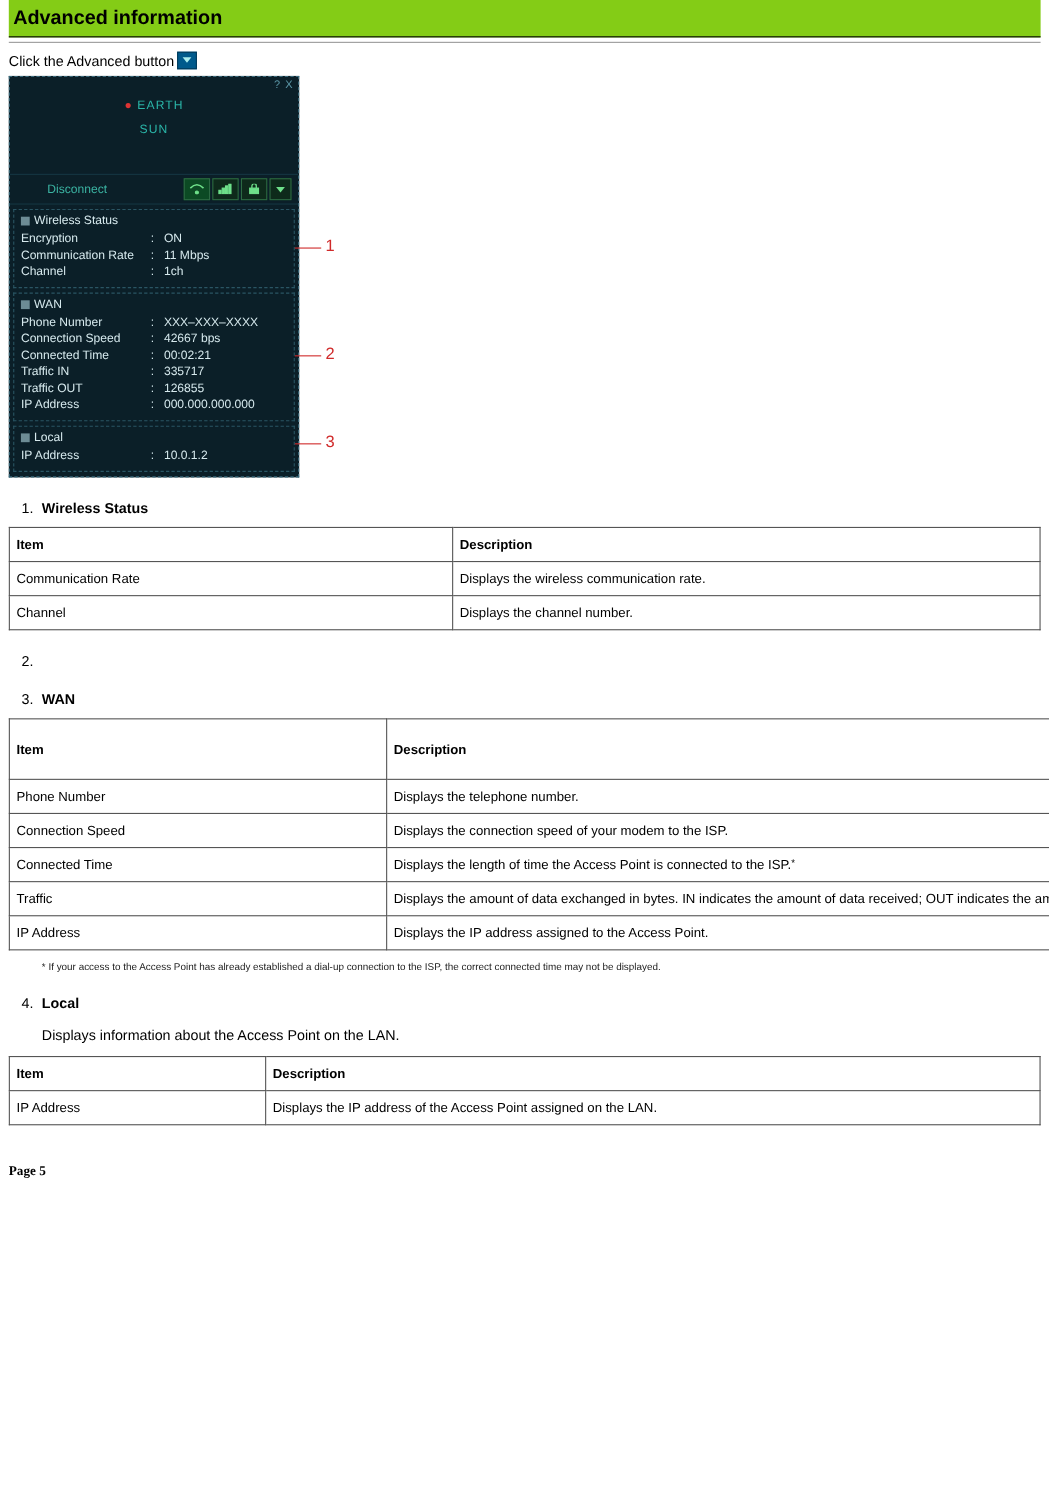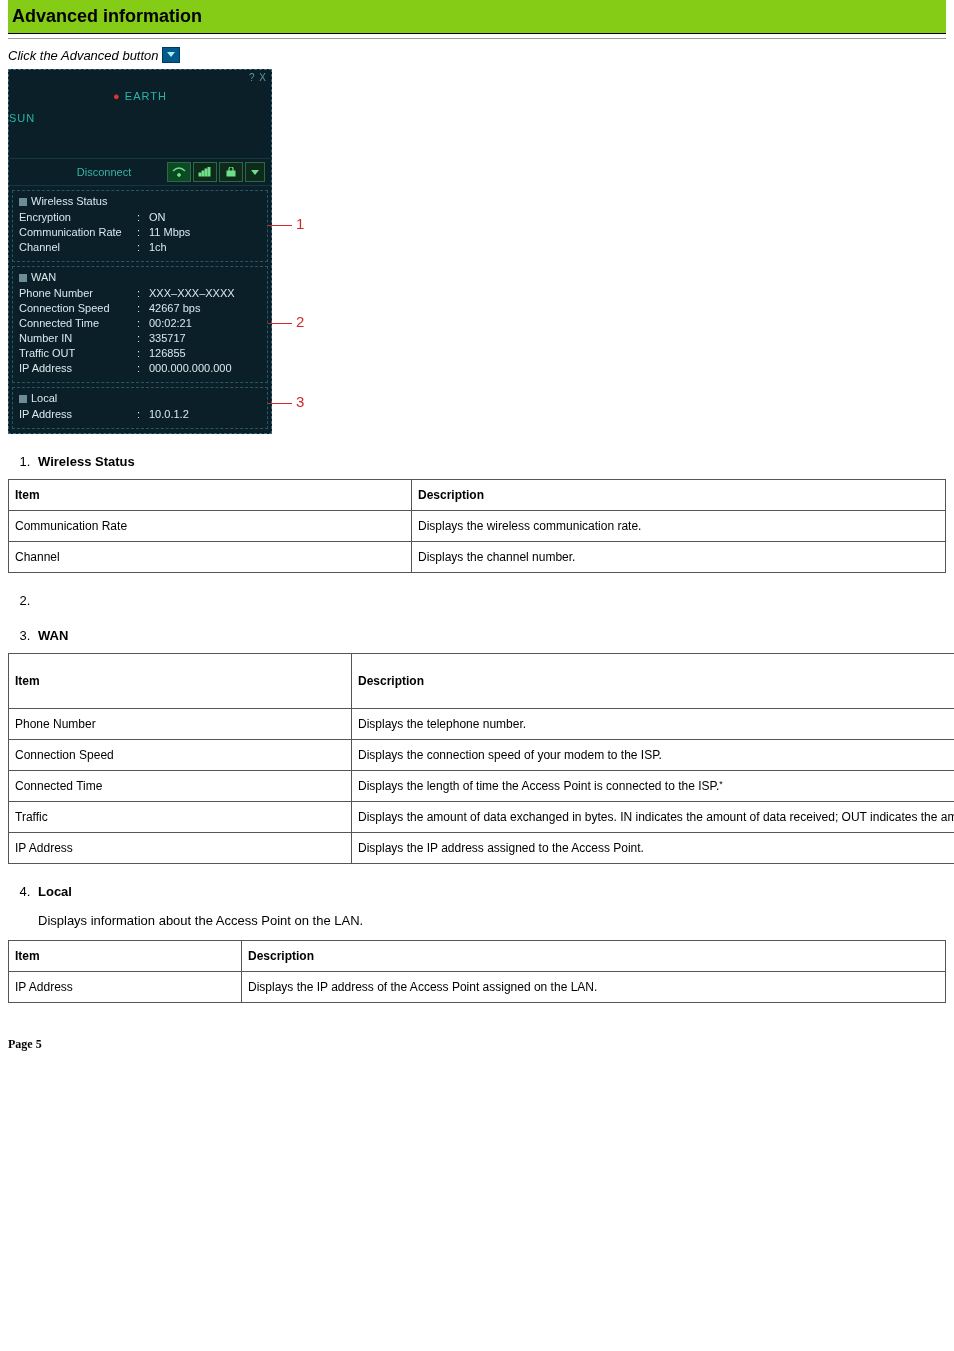--- a/index.html
+++ b/index.html
@@ -23,21 +23,20 @@
     border-top: 1px solid #999;
     margin: 0 0 8px 0;
   }
   .intro-line {
     font-size: 13px;
     margin-bottom: 6px;
     display: flex;
     align-items: center;
     gap: 3px;
     flex-wrap: wrap;
-    font-style: italic;
   }
   .adv-btn {
     display: inline-block;
     width: 16px;
     height: 14px;
     background: #005a8c;
     border: 1px solid #003a5a;
     position: relative;
     vertical-align: middle;
   }
@@ -72,28 +71,27 @@
     position: absolute; right: 4px; top: 2px;
     color: #5b97a7; font-size: 10px; letter-spacing: 1px;
   }
   .pal-name {
     position: absolute; left: 0; right: 0; top: 20px;
     text-align: center; color: #2ab5a8; font-size: 11px; letter-spacing: 1px;
   }
   .pal-name .dot { color: #d33; }
   .pal-sub {
     position: absolute; left: 0; right: 0; top: 42px;
-    text-align: left; color: #2ab5a8; font-size: 11px; letter-spacing: 1px;
+    text-align: center; color: #2ab5a8; font-size: 11px; letter-spacing: 1px;
   }
   .pal-bar {
     display: flex; align-items: center;
     height: 26px; padding: 0 6px;
     border-top: 1px solid #153642;
     border-bottom: 1px solid #153642;
-    text-align: center;
   }
   .pal-disconnect { flex: 1; color: #3bb3a2; font-size: 11px; padding-left: 28px; }
   .ico-box {
     width: 22px; height: 18px; border: 1px solid #2c6a43;
     display:flex; align-items:center; justify-content:center;
     margin-left: 2px; background:#0e2a1b;
   }
   .ico-box.sel { background:#0c4a24; }
   .ico-box svg { fill:#6ee08a; stroke:#6ee08a; }
   .pal-drop {
@@ -225,21 +223,21 @@
           <span class="pal-label">Connection Speed</span>
           <span class="pal-colon">:</span>
           <span class="pal-value">42667 bps</span>
         </div>
       <div class="pal-row">
           <span class="pal-label">Connected Time</span>
           <span class="pal-colon">:</span>
           <span class="pal-value">00:02:21</span>
         </div>
       <div class="pal-row">
-          <span class="pal-label">Number IN</span>
+          <span class="pal-label">Traffic IN</span>
           <span class="pal-colon">:</span>
           <span class="pal-value">335717</span>
         </div>
       <div class="pal-row">
           <span class="pal-label">Traffic OUT</span>
           <span class="pal-colon">:</span>
           <span class="pal-value">126855</span>
         </div>
       <div class="pal-row">
           <span class="pal-label">IP Address</span>
@@ -318,20 +316,21 @@
       <tr>
         <td>Traffic</td>
         <td>Displays the amount of data exchanged in bytes. IN indicates the amount of data received; OUT indicates the am</td>
       </tr>
       <tr>
         <td>IP Address</td>
         <td>Displays the IP address assigned to the Access Point.</td>
       </tr>
     </tbody>
       </table>
+    <div class="footnote" style="margin-left:4px;">* If your access to the Access Point has already established a dial-up connection to the ISP, the correct connected time may not be displayed.</div>
   </li>
 
   <li>
     <span class="sec-head">Local</span>
     <div class="sec-sub">Displays information about the Access Point on the LAN.</div>
     <table class="desc t3" style="margin-left:-26px; width:calc(100% + 26px);">
       <tbody>
           <tr>
         <th>Item</th>
         <th>Description</th>

